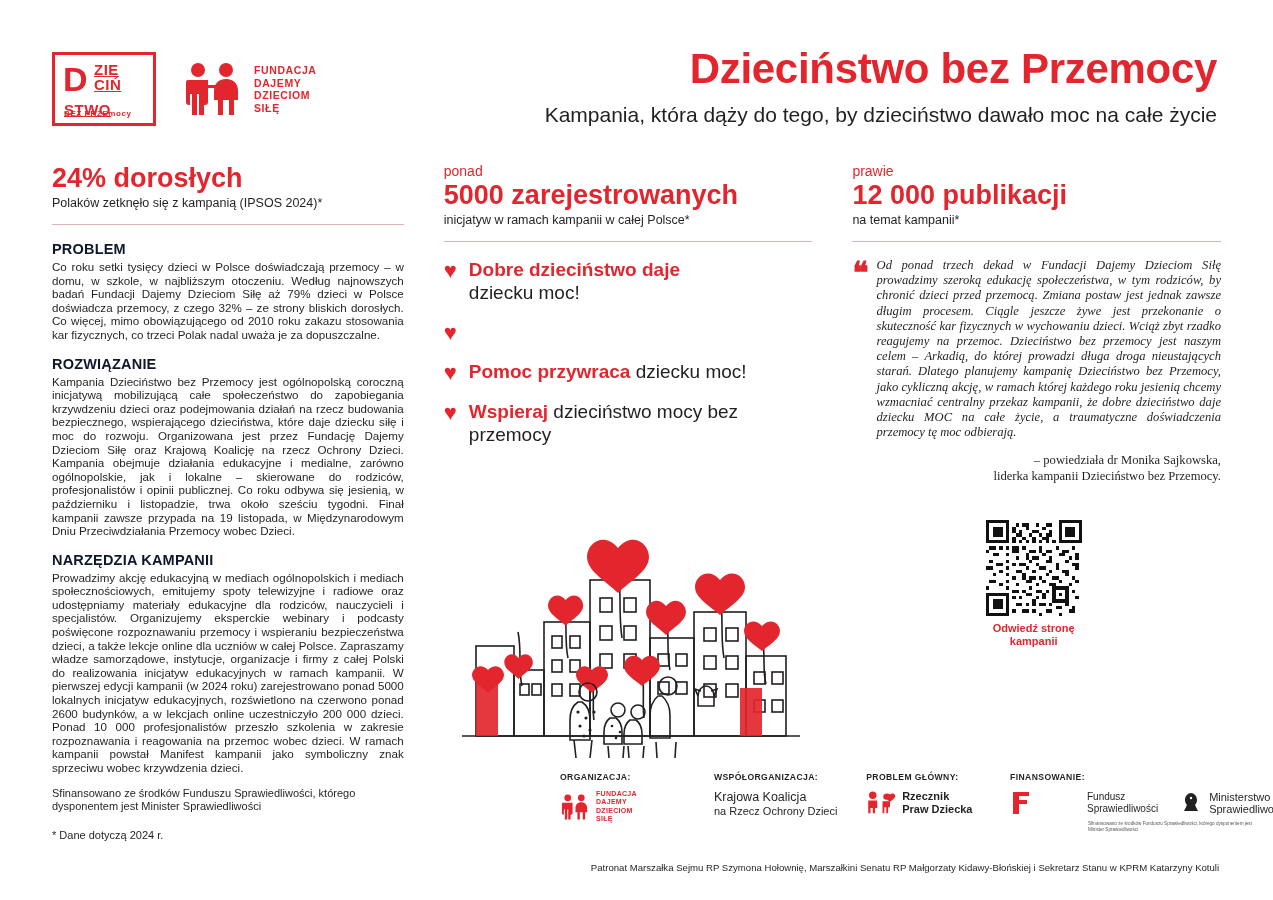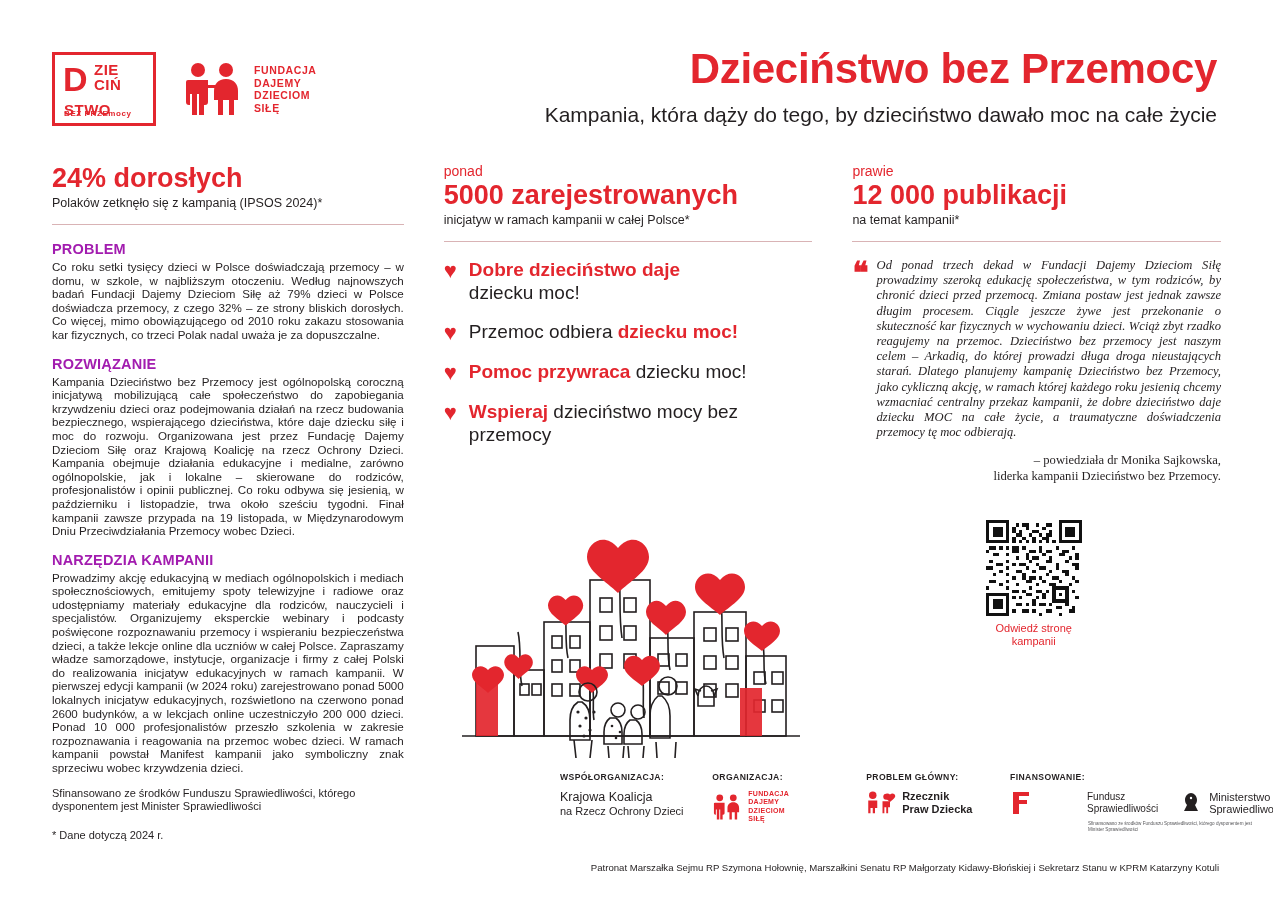--- a/index.html
+++ b/index.html
@@ -37,20 +37,21 @@
     border: 3px solid #e3262e;
     position: relative;
     padding: 7px 8px 4px 9px;
   }
   .logo-box .lb-line {
     color: #e3262e;
     font-weight: bold;
     font-size: 15px;
     line-height: 15px;
     letter-spacing: .5px;
+    text-decoration: underline;
   }
   .logo-box .lb-big {
     position: absolute;
     left: 8px; top: 8px;
     font-size: 34px; line-height: 32px;
     font-weight: bold; color: #e3262e;
   }
   .logo-box .lb-rows {
     margin-left: 30px;
   }
@@ -121,21 +122,21 @@
     color: #231f20;
     margin-top: 2px;
   }
   .divider {
     border: none;
     border-top: 1px solid #d9b3b5;
     margin: 14px 0 16px 0;
   }
 
   .sec-head {
-    color: #a21caf;
+    color: #0f172a;
     font-weight: bold;
     font-size: 14.5px;
     margin: 0 0 3px 0;
     letter-spacing: .2px;
   }
   .body-text {
     font-size: 11.6px;
     line-height: 13.6px;
     text-align: justify;
     margin: 0 0 14px 0;
@@ -209,21 +210,21 @@
     flex-direction: column;
     align-items: center;
     padding-right: 6px;
   }
   .qr {
     width: 96px; height: 96px;
     background-color: #ffffff;
   }
   .qr-caption {
     color: #e3262e;
-    font-weight: normal;
+    font-weight: bold;
     font-size: 11px;
     line-height: 13px;
     text-align: center;
     margin-top: 6px;
   }
 
   
   .illus {
     position: absolute;
     left: 452px; top: 520px;
@@ -350,21 +351,20 @@
       </div>
       <hr class="divider">
 
       <div class="slogans">
         <div class="slogan">
           <span class="heart">♥</span>
           <div class="slogan-text"><span class="b">Dobre dzieciństwo daje</span><br><span>dziecku moc!</span></div>
         </div>
         <div class="slogan">
           <span class="heart">♥</span>
-          <div class="slogan-text"><span>Przemoc odbiera</span> <span class="b">dziecku moc!</span></div>
         </div>
         <div class="slogan">
           <span class="heart">♥</span>
           <div class="slogan-text"><span class="b">Pomoc przywraca</span> <span>dziecku moc!</span></div>
         </div>
         <div class="slogan">
           <span class="heart">♥</span>
           <div class="slogan-text"><span class="b">Wspieraj</span> <span>dzieciństwo mocy bez przemocy</span></div>
         </div>
       </div>
@@ -639,40 +639,40 @@
           <circle cx="132" cy="216" r="1.6"></circle>
         <circle cx="160" cy="206" r="1.3"></circle>
           <circle cx="168" cy="212" r="1.3"></circle>
         <circle cx="164" cy="218" r="1.3"></circle>
       </g>
     </svg>
   </div>
 
   <div class="partners">
 
-    <div class="partner-col" style="width:150px;">
-      <div class="partner-label">WSPÓŁORGANIZACJA:</div>
-      <div class="p-name">
-        <span>Krajowa Koalicja</span><br>
-        <span style="font-size:11px;">na Rzecz Ochrony Dzieci</span>
-      </div>
-    </div>
-
     <div class="partner-col" style="width:152px;">
       <div class="partner-label">ORGANIZACJA:</div>
       <div class="mini-fdds">
         <svg width="30" height="28" viewBox="0 0 62 56">
           <g fill="#e3262e">
             <circle cx="16" cy="9" r="7"></circle>
             <path d="M6 19h20v22a3 3 0 0 1-3 3h-1v10h-5V33h-2v21h-5V33h-2V44H7a3 3 0 0 1-3-3V21a2 2 0 0 1 2-2z"></path>
             <circle cx="44" cy="9" r="7"></circle>
             <path d="M44 18c8 0 12 5 12 12v9h-4v15h-5V39h-6v15h-5V39h-4v-9c0-7 4-12 12-12z"></path>
           </g>
         </svg>
         <div class="mini-fdds-text">FUNDACJA<br>DAJEMY<br>DZIECIOM<br>SIŁĘ</div>
+      </div>
+    </div>
+
+    <div class="partner-col" style="width:150px;">
+      <div class="partner-label">WSPÓŁORGANIZACJA:</div>
+      <div class="p-name">
+        <span>Krajowa Koalicja</span><br>
+        <span style="font-size:11px;">na Rzecz Ochrony Dzieci</span>
       </div>
     </div>
 
     <div class="partner-col" style="width:140px;">
       <div class="partner-label">PROBLEM GŁÓWNY:</div>
       <div class="rzecznik">
         <svg width="30" height="24" viewBox="0 0 40 32">
           <g fill="#e3262e">
             <circle cx="9" cy="7" r="5"></circle>
             <path d="M3 14h12v10h-3v7H9v-7H6v7H3z"></path>

